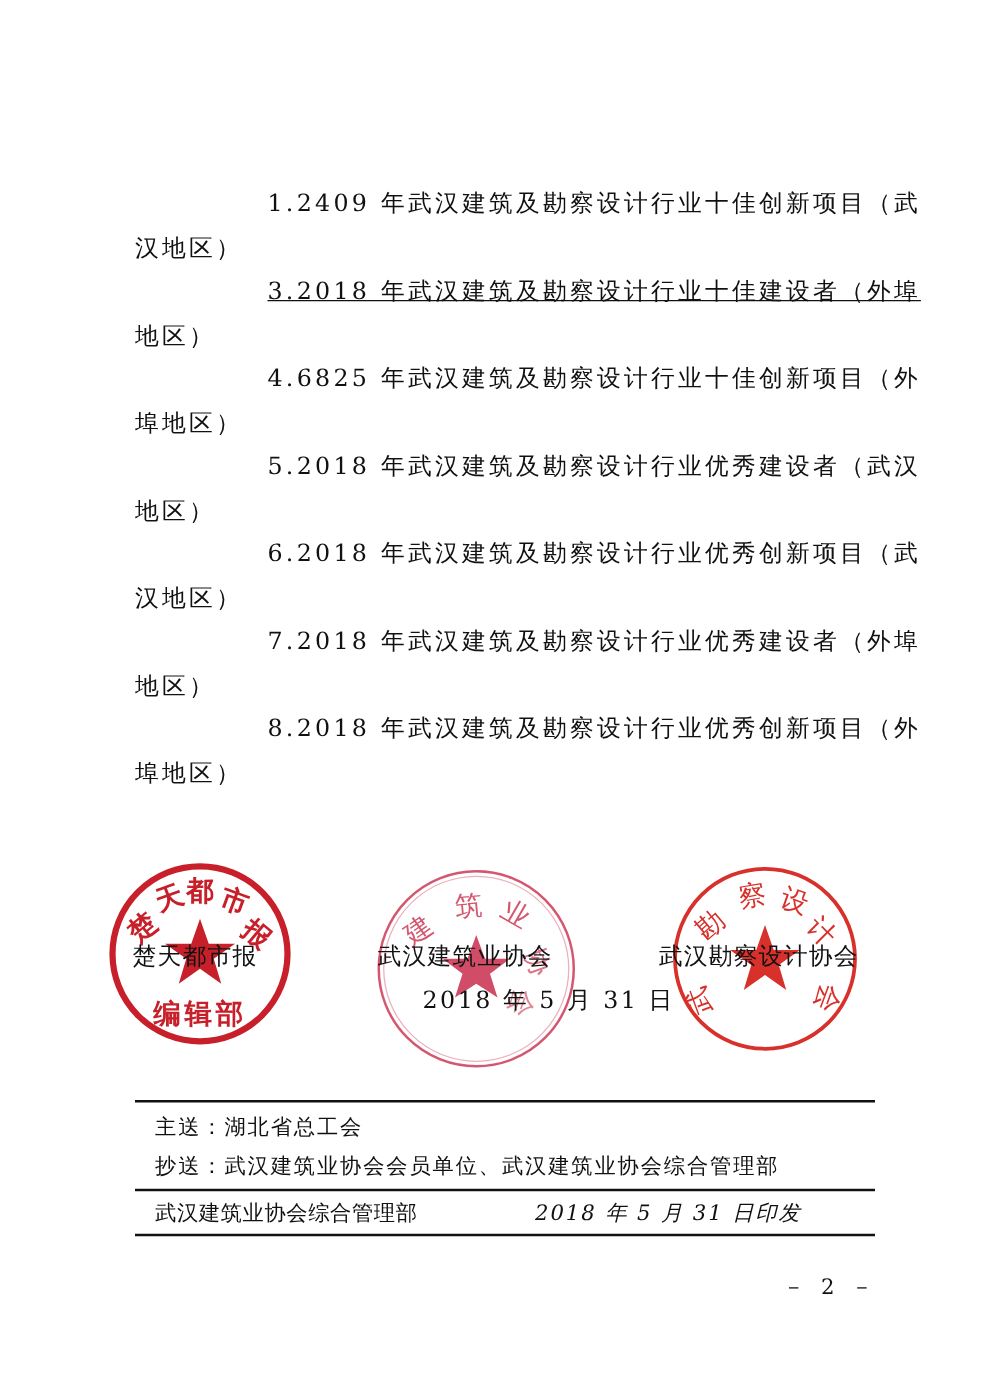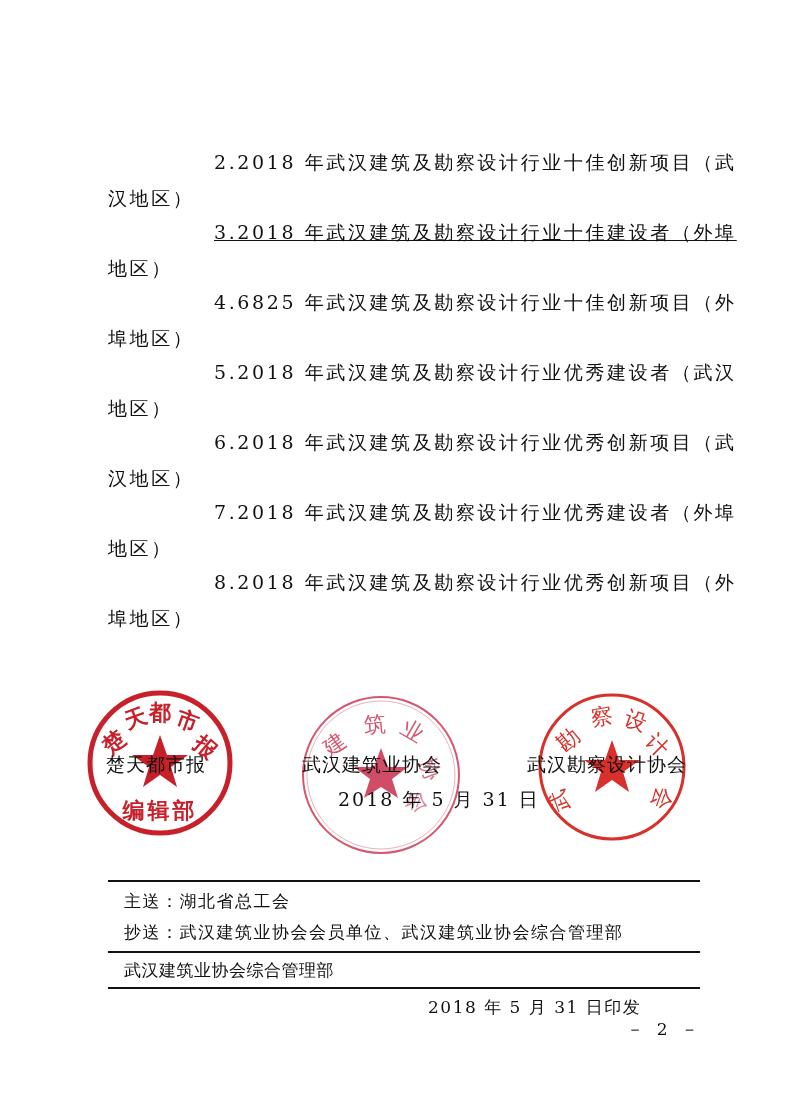--- a/index.html
+++ b/index.html
@@ -10,21 +10,21 @@
   .sig { position: absolute; font-size: 19px; letter-spacing: 1px; white-space: nowrap; }
   .rule { position: absolute; left: 108px; width: 592px; background: #111; }
   .small { position: absolute; font-size: 17px; letter-spacing: 1.5px; white-space: nowrap; text-align: center; }
   .pagenum { position: absolute; right: 98px; top: 1018px; font-size: 17px; letter-spacing: 4px; }
 </style>
 </head>
 <body>
 
 <div>
 
-  <div class="line" style="left:214px;top:150px;">2.2018 年武汉建筑及勘察设计行业十佳创新项目（武</div>
+  <div class="line" style="left:214px;top:150px;">1.2409 年武汉建筑及勘察设计行业十佳创新项目（武</div>
   <div class="line" style="left:108px;top:186px;">汉地区）</div>
 
   <div class="line" style="left:214px;top:220px;text-decoration:underline;">3.2018 年武汉建筑及勘察设计行业十佳建设者（外埠</div>
   <div class="line" style="left:108px;top:256px;">地区）</div>
 
   <div class="line" style="left:214px;top:290px;">4.6825 年武汉建筑及勘察设计行业十佳创新项目（外</div>
   <div class="line" style="left:108px;top:326px;">埠地区）</div>
 
   <div class="line" style="left:214px;top:360px;text-align:right;">5.2018 年武汉建筑及勘察设计行业优秀建设者（武汉</div>
   <div class="line" style="left:108px;top:396px;">地区）</div>
@@ -78,17 +78,17 @@
 
   <div class="rule" style="top:880px;height:2px;"></div>
   <div class="small" style="left:124px;top:890px;">
     <span>主送：</span><span>湖北省总工会</span>
   </div>
   <div class="small" style="left:124px;top:921px;">
     <span>抄送：</span><span>武汉建筑业协会会员单位、武汉建筑业协会综合管理部</span>
   </div>
   <div class="rule" style="top:951px;height:1.5px;"></div>
   <div class="small" style="left:124px;top:959px;letter-spacing:0.5px;">武汉建筑业协会综合管理部</div>
-  <div class="small" style="left:428px;top:996px;">2018 年 5 月 31 日印发</div>
+  <div class="small" style="left:428px;top:959px;font-style:italic;">2018 年 5 月 31 日印发</div>
   <div class="rule" style="top:987px;height:2px;"></div>
 
   <div class="pagenum">－ 2 －</div>
 </div>
 
 </body></html>

